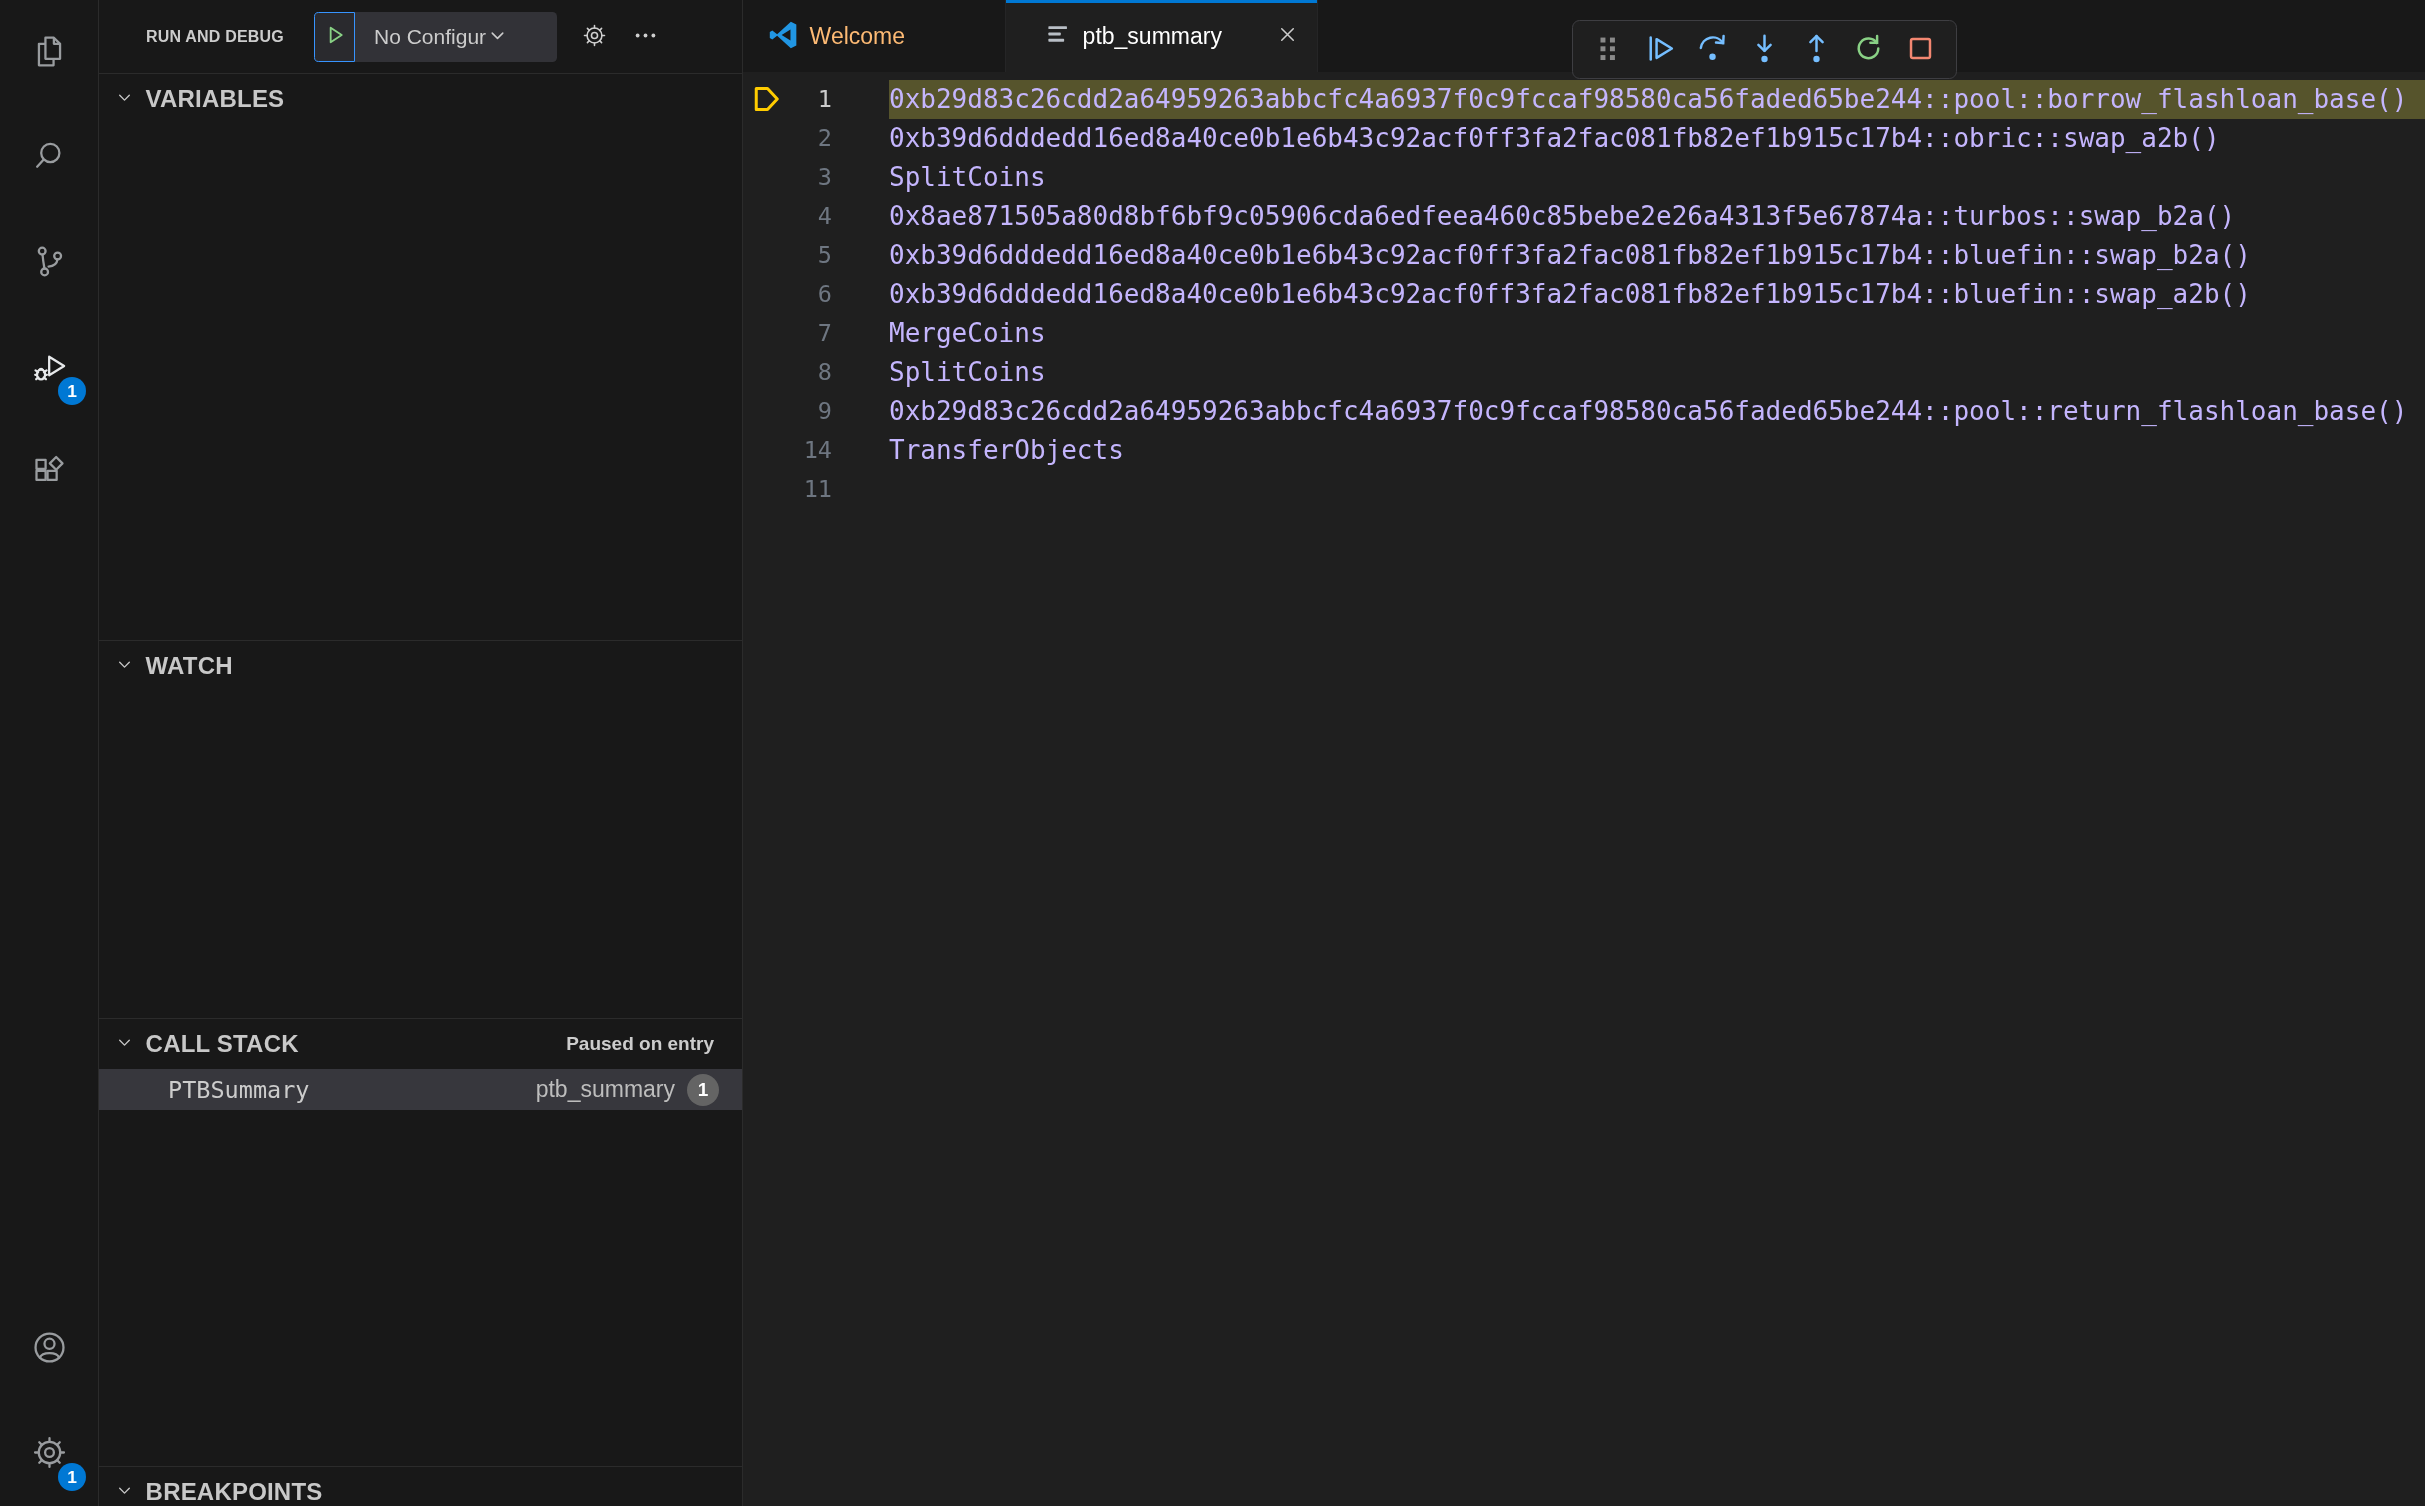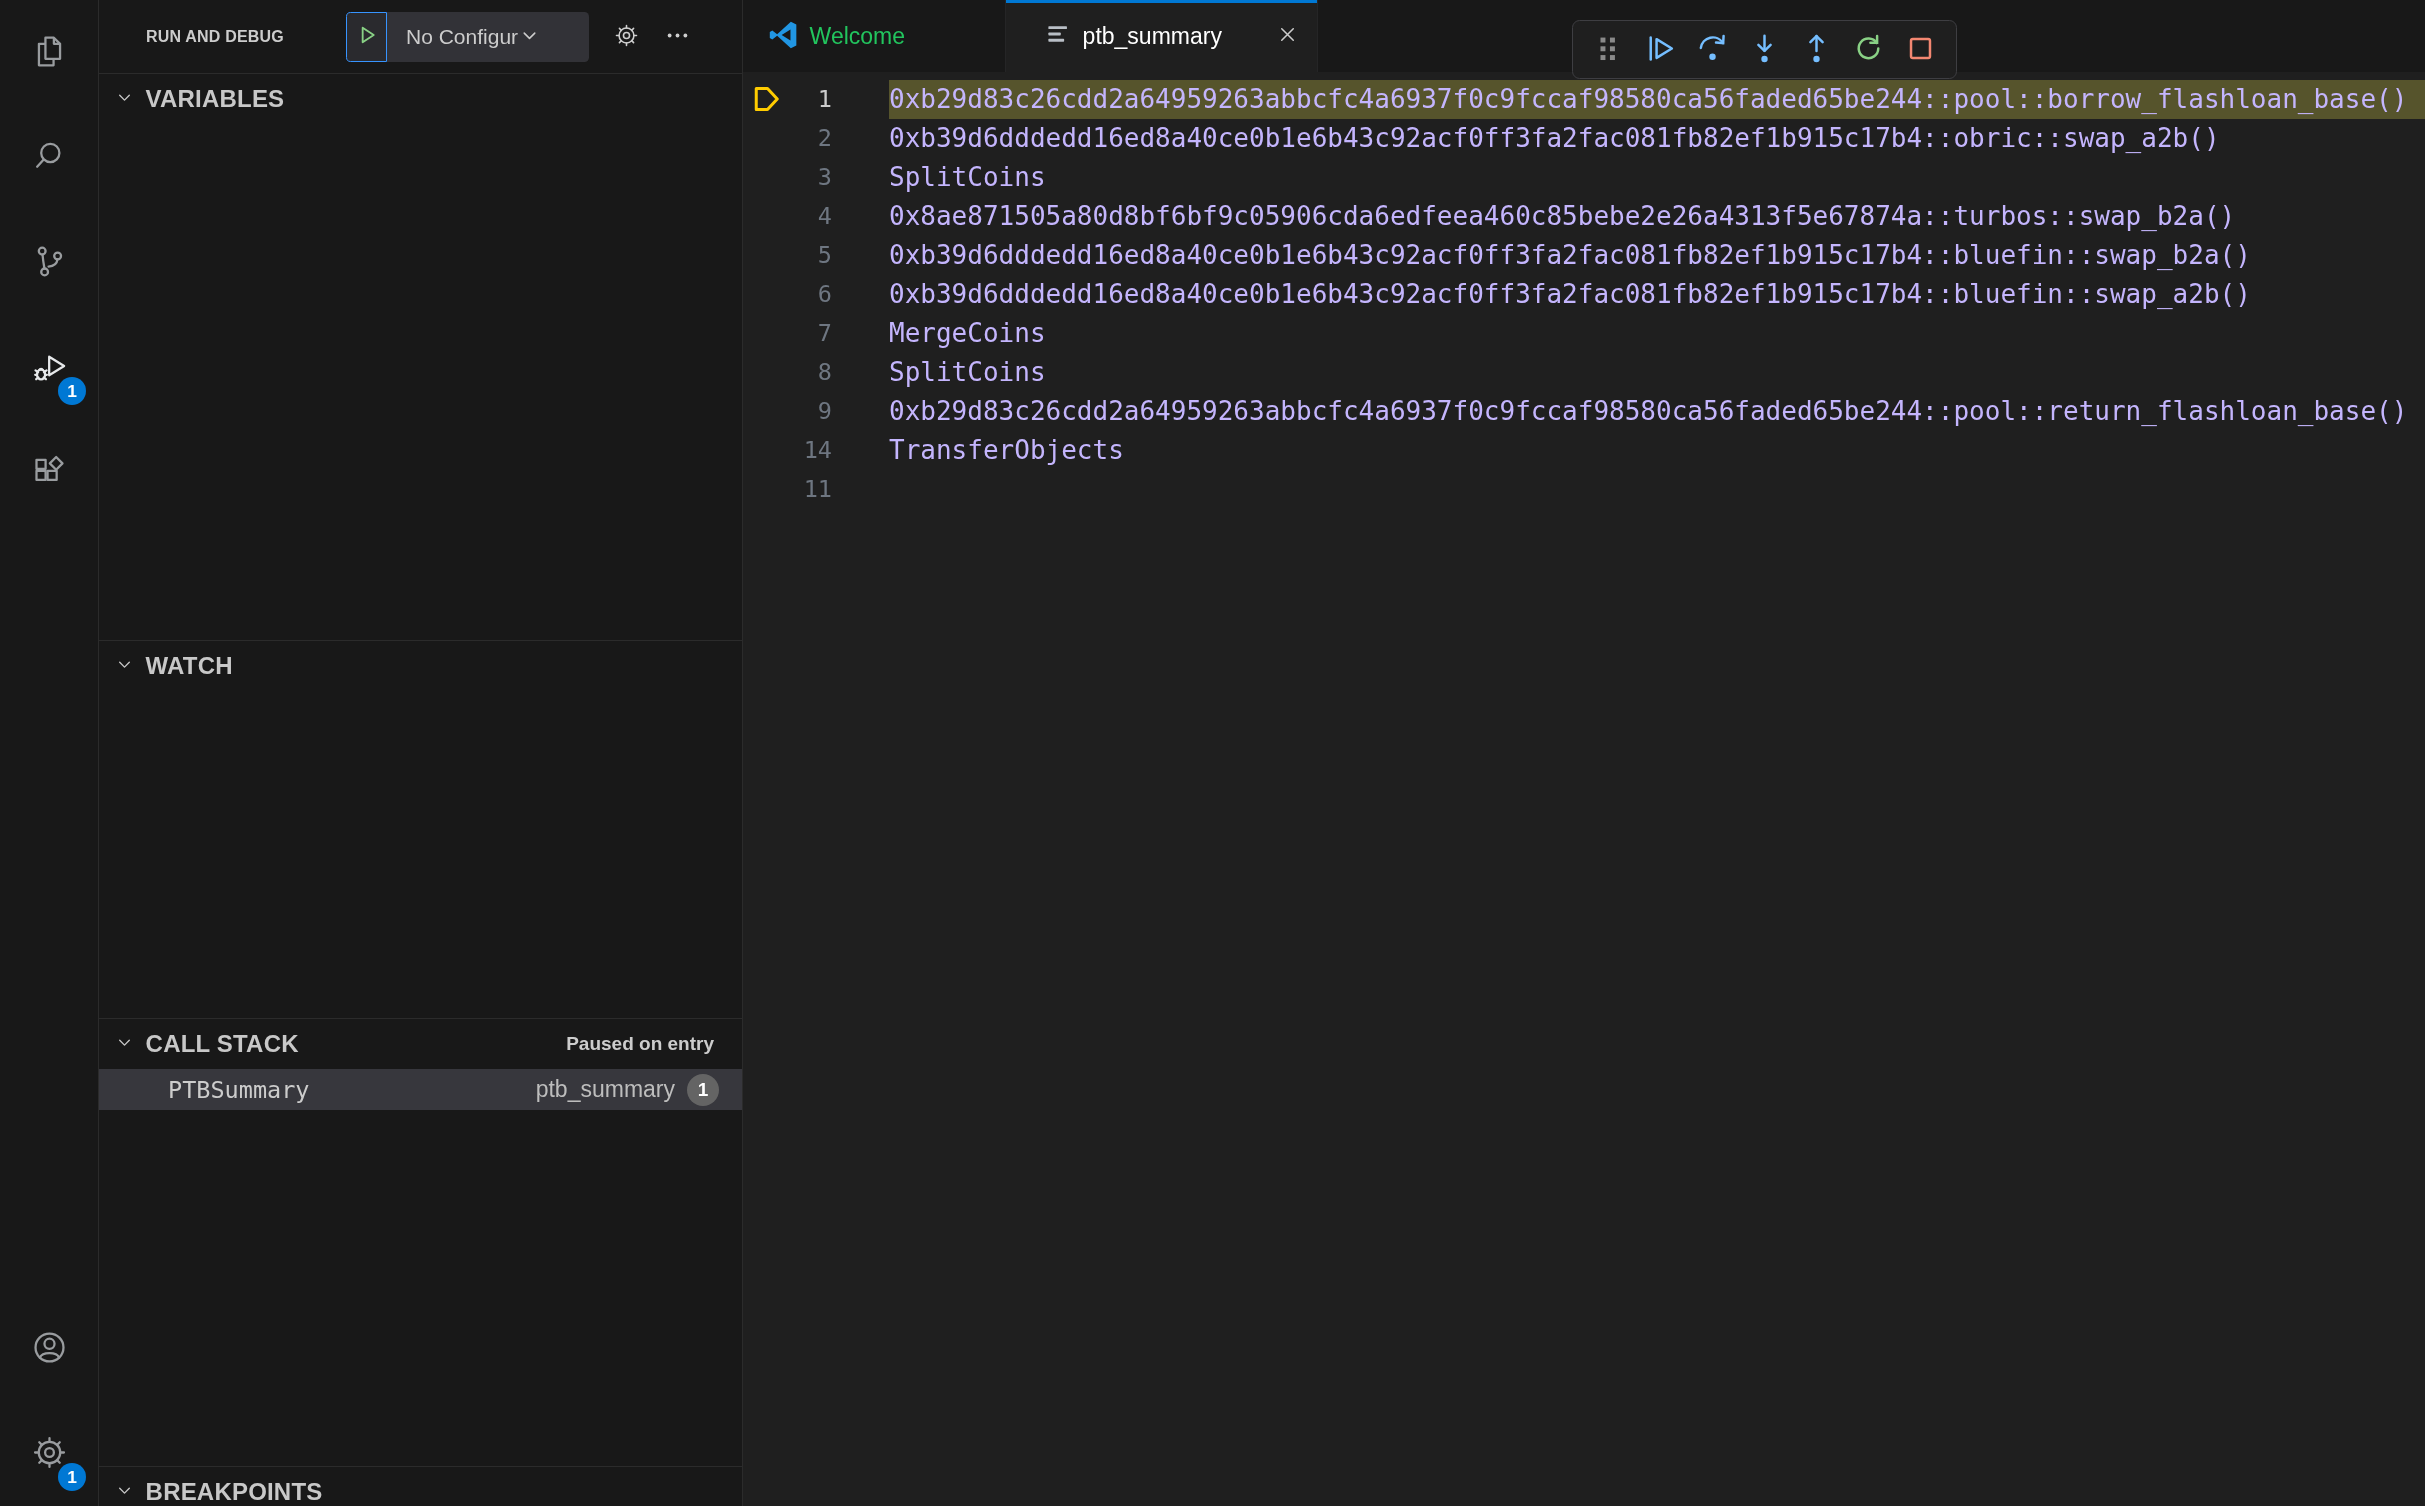--- a/index.html
+++ b/index.html
@@ -17,21 +17,21 @@
   .ab-item svg { width:39px; height:39px; }
   .ab-badge { position:absolute; right:12px; bottom:15px; width:28px; height:28px; border-radius:50%;
               background:#0078d4; color:#fff; font-size:17.4px; font-weight:700;
               display:flex; align-items:center; justify-content:center; }
 
   
   .sidebar { width:644px; height:100%; background:#181818; border-right:0.8px solid #2b2b2b;
              display:flex; flex-direction:column; flex-shrink:0; color:#cccccc; }
   .debug-header { height:73px; display:flex; align-items:center; padding:0 35px 0 47px; flex-shrink:0; }
   .debug-title { font-size:16px; font-weight:700; color:#cccccc; white-space:nowrap; letter-spacing:0.2px; }
-  .launch-group { display:flex; height:50px; margin-left:62px; }
+  .launch-group { display:flex; height:50px; margin-left:30px; }
   .start-btn { width:41px; height:50px; background:#2a2a2e; border:1.5px solid #3794ff;
                border-radius:4.6px 0 0 4.6px; display:flex; align-items:center; justify-content:center; }
   .start-btn svg { width:26px; height:26px; }
   .config-select { width:202px; height:50px; background:#323237; border-radius:0 4.6px 4.6px 0;
                    display:flex; align-items:center; padding:0 13.7px 0 19px; }
   .config-select .label { font-size:21px; color:#cccccc; white-space:nowrap; overflow:hidden; }
   .config-select svg { width:23px; height:23px; margin-left:auto; flex-shrink:0; }
   .hdr-icon { margin-left:24px; color:#cfcfcf; display:flex; }
   .hdr-icon svg { width:27px; height:27px; }
 
@@ -53,21 +53,21 @@
   .frame-badge { width:32px; height:32px; margin-left:12px; border-radius:50%; background:#646464;
                  color:#fff; font-size:19px; font-weight:700;
                  display:flex; align-items:center; justify-content:center; }
 
   
   .editor-area { flex:1; display:flex; flex-direction:column; position:relative; min-width:0; }
   .tab-bar { height:72px; background:#181818; display:flex; flex-shrink:0; }
   .tab { display:flex; align-items:center; border-right:0.8px solid #252526; cursor:pointer;
          position:relative; flex-shrink:0; }
   .tab-welcome { width:263px; padding-left:24px; }
-  .tab-welcome .tab-label { font-size:23px; color:#22c55e; margin-left:10.6px; }
+  .tab-welcome .tab-label { font-size:23px; color:#fdba74; margin-left:10.6px; }
   .tab-welcome svg { width:32px; height:32px; }
   .tab-active { width:312px; padding-left:39px; background:#1f1f1f; }
   .tab-active::before { content:""; position:absolute; left:0; right:0; top:0; height:3px; background:#0078d4; }
   .tab-active .tab-label { font-size:23px; color:#ffffff; margin-left:10.6px; }
   .tab-active .file-icon svg { width:27px; height:27px; }
   .tab-close { margin-left:auto; margin-right:18px; display:flex; color:#cccccc; }
   .tab-close svg { width:23px; height:23px; }
 
   .debug-toolbar { position:absolute; left:829px; top:20px; width:385px; height:59px; z-index:5;
                    background:#1f1f1f; border:0.8px solid #3e3e42; border-radius:7.6px;

